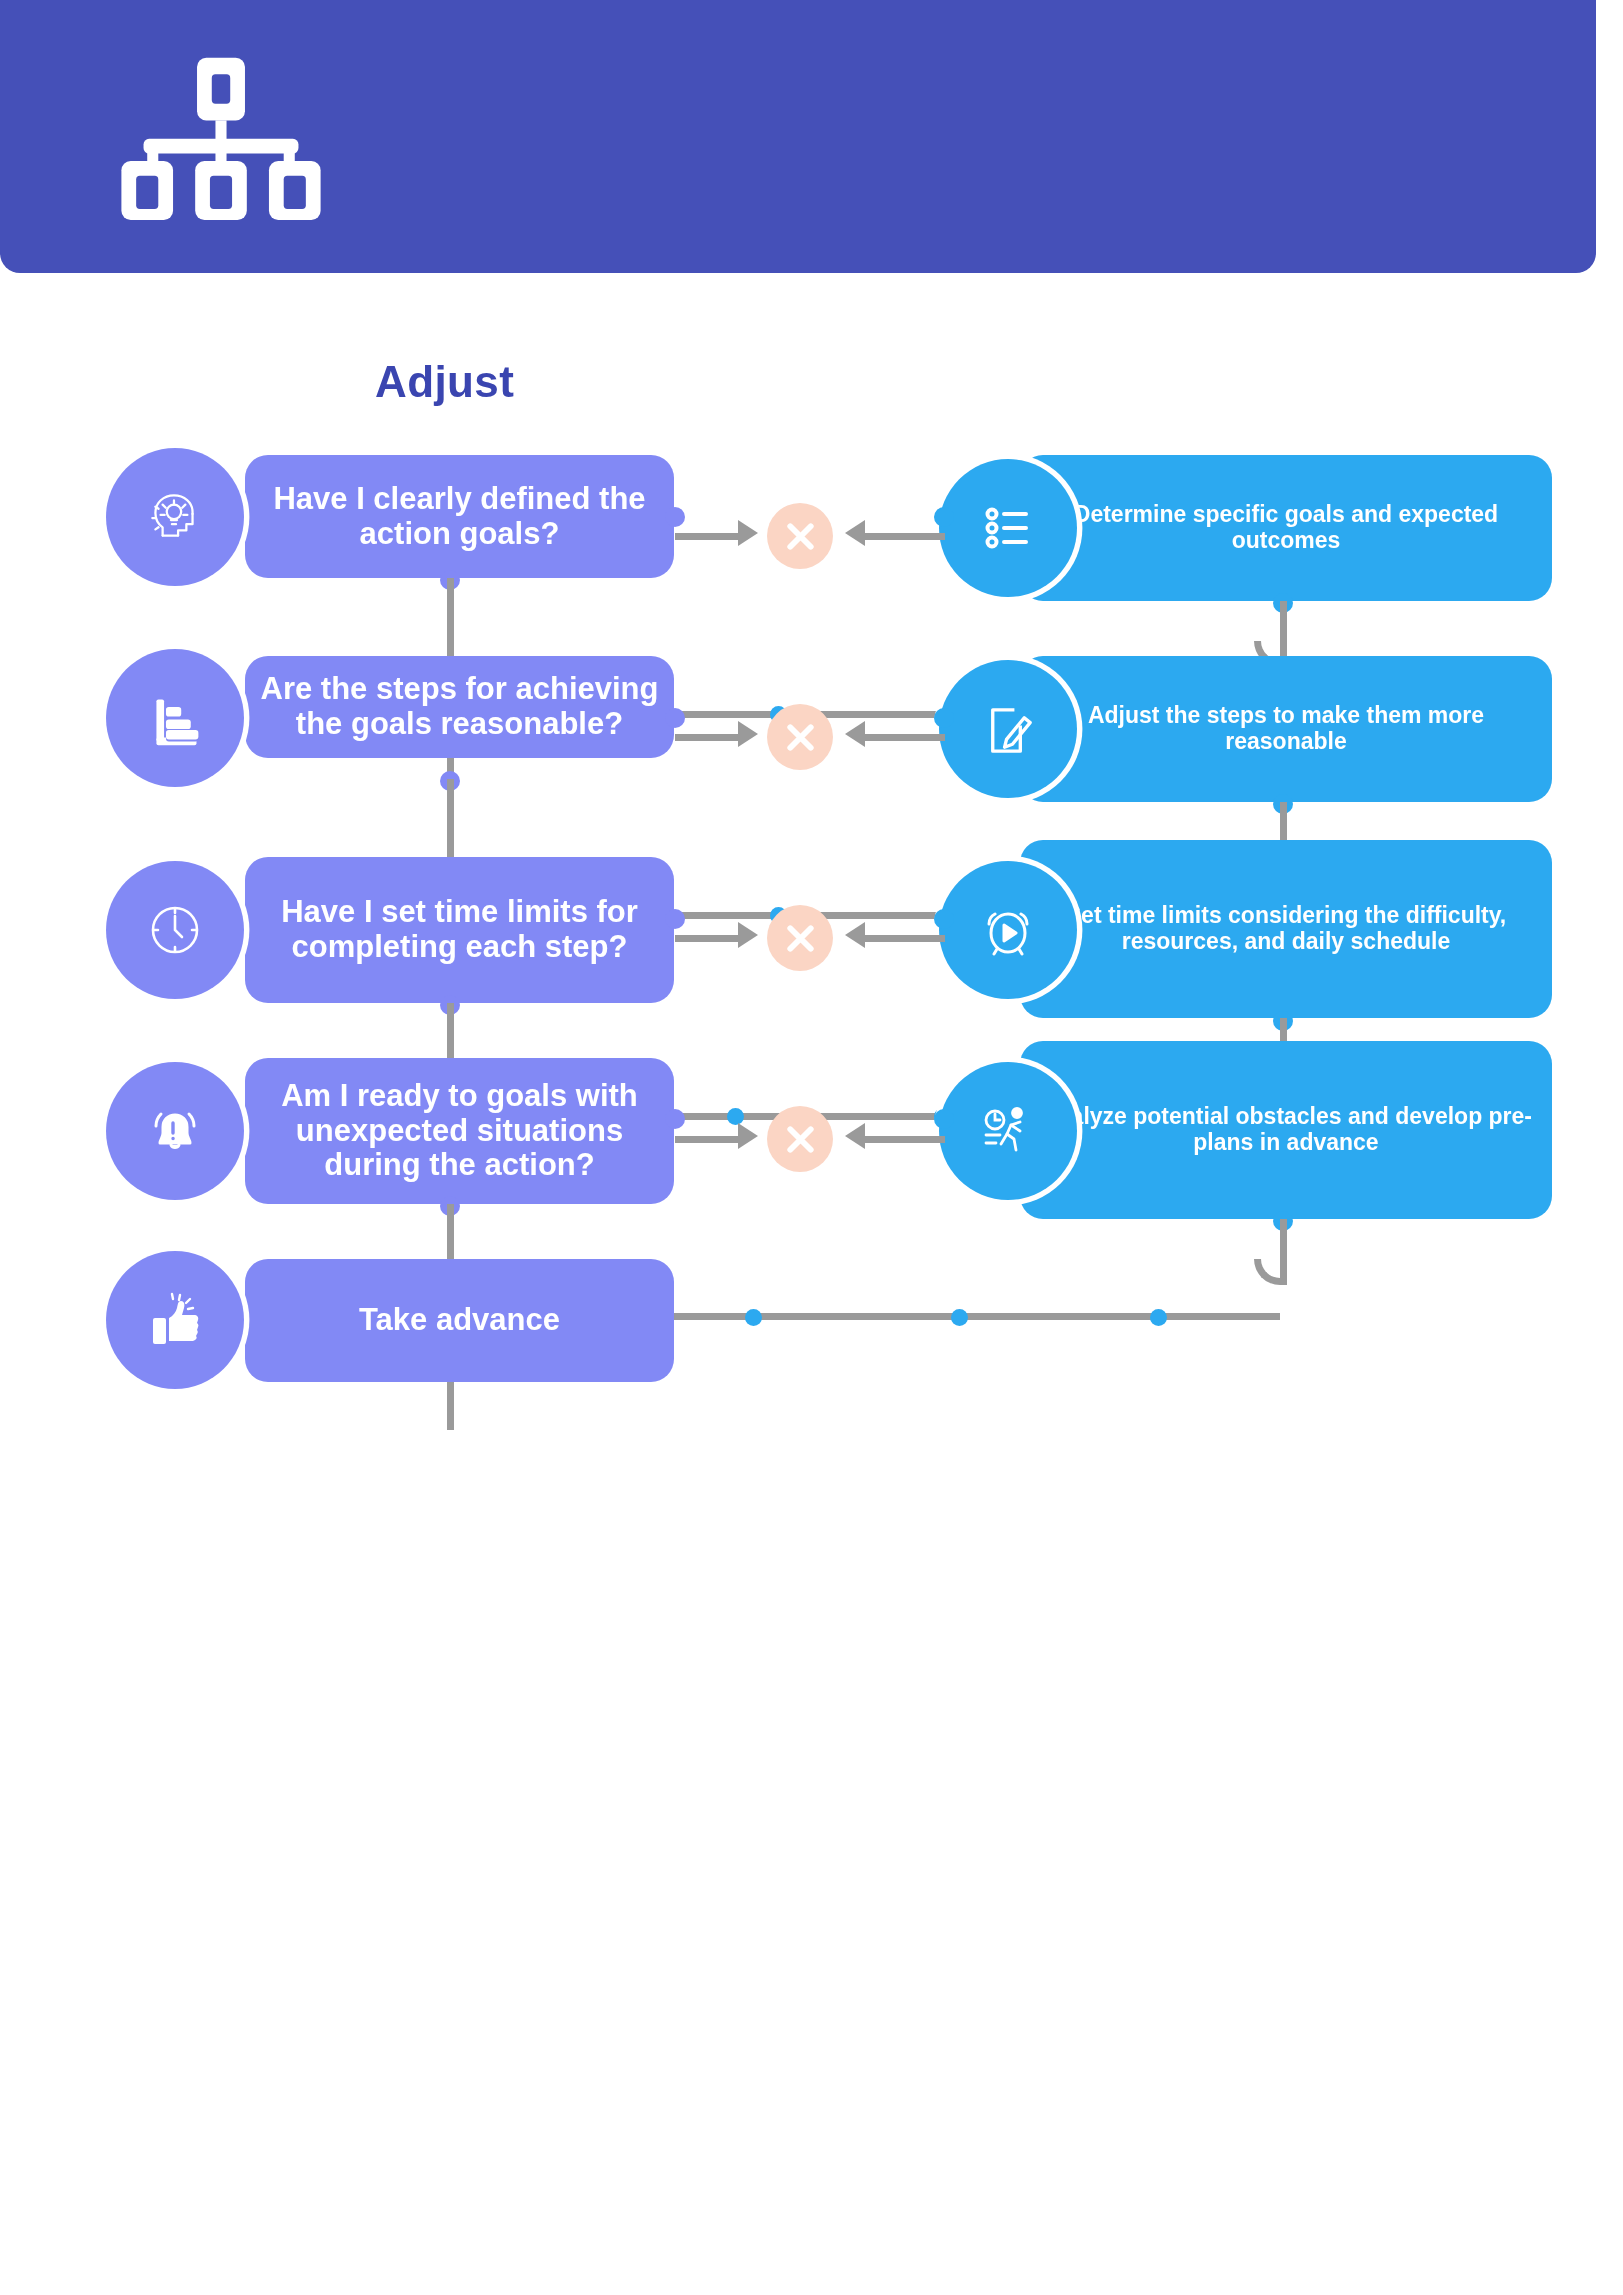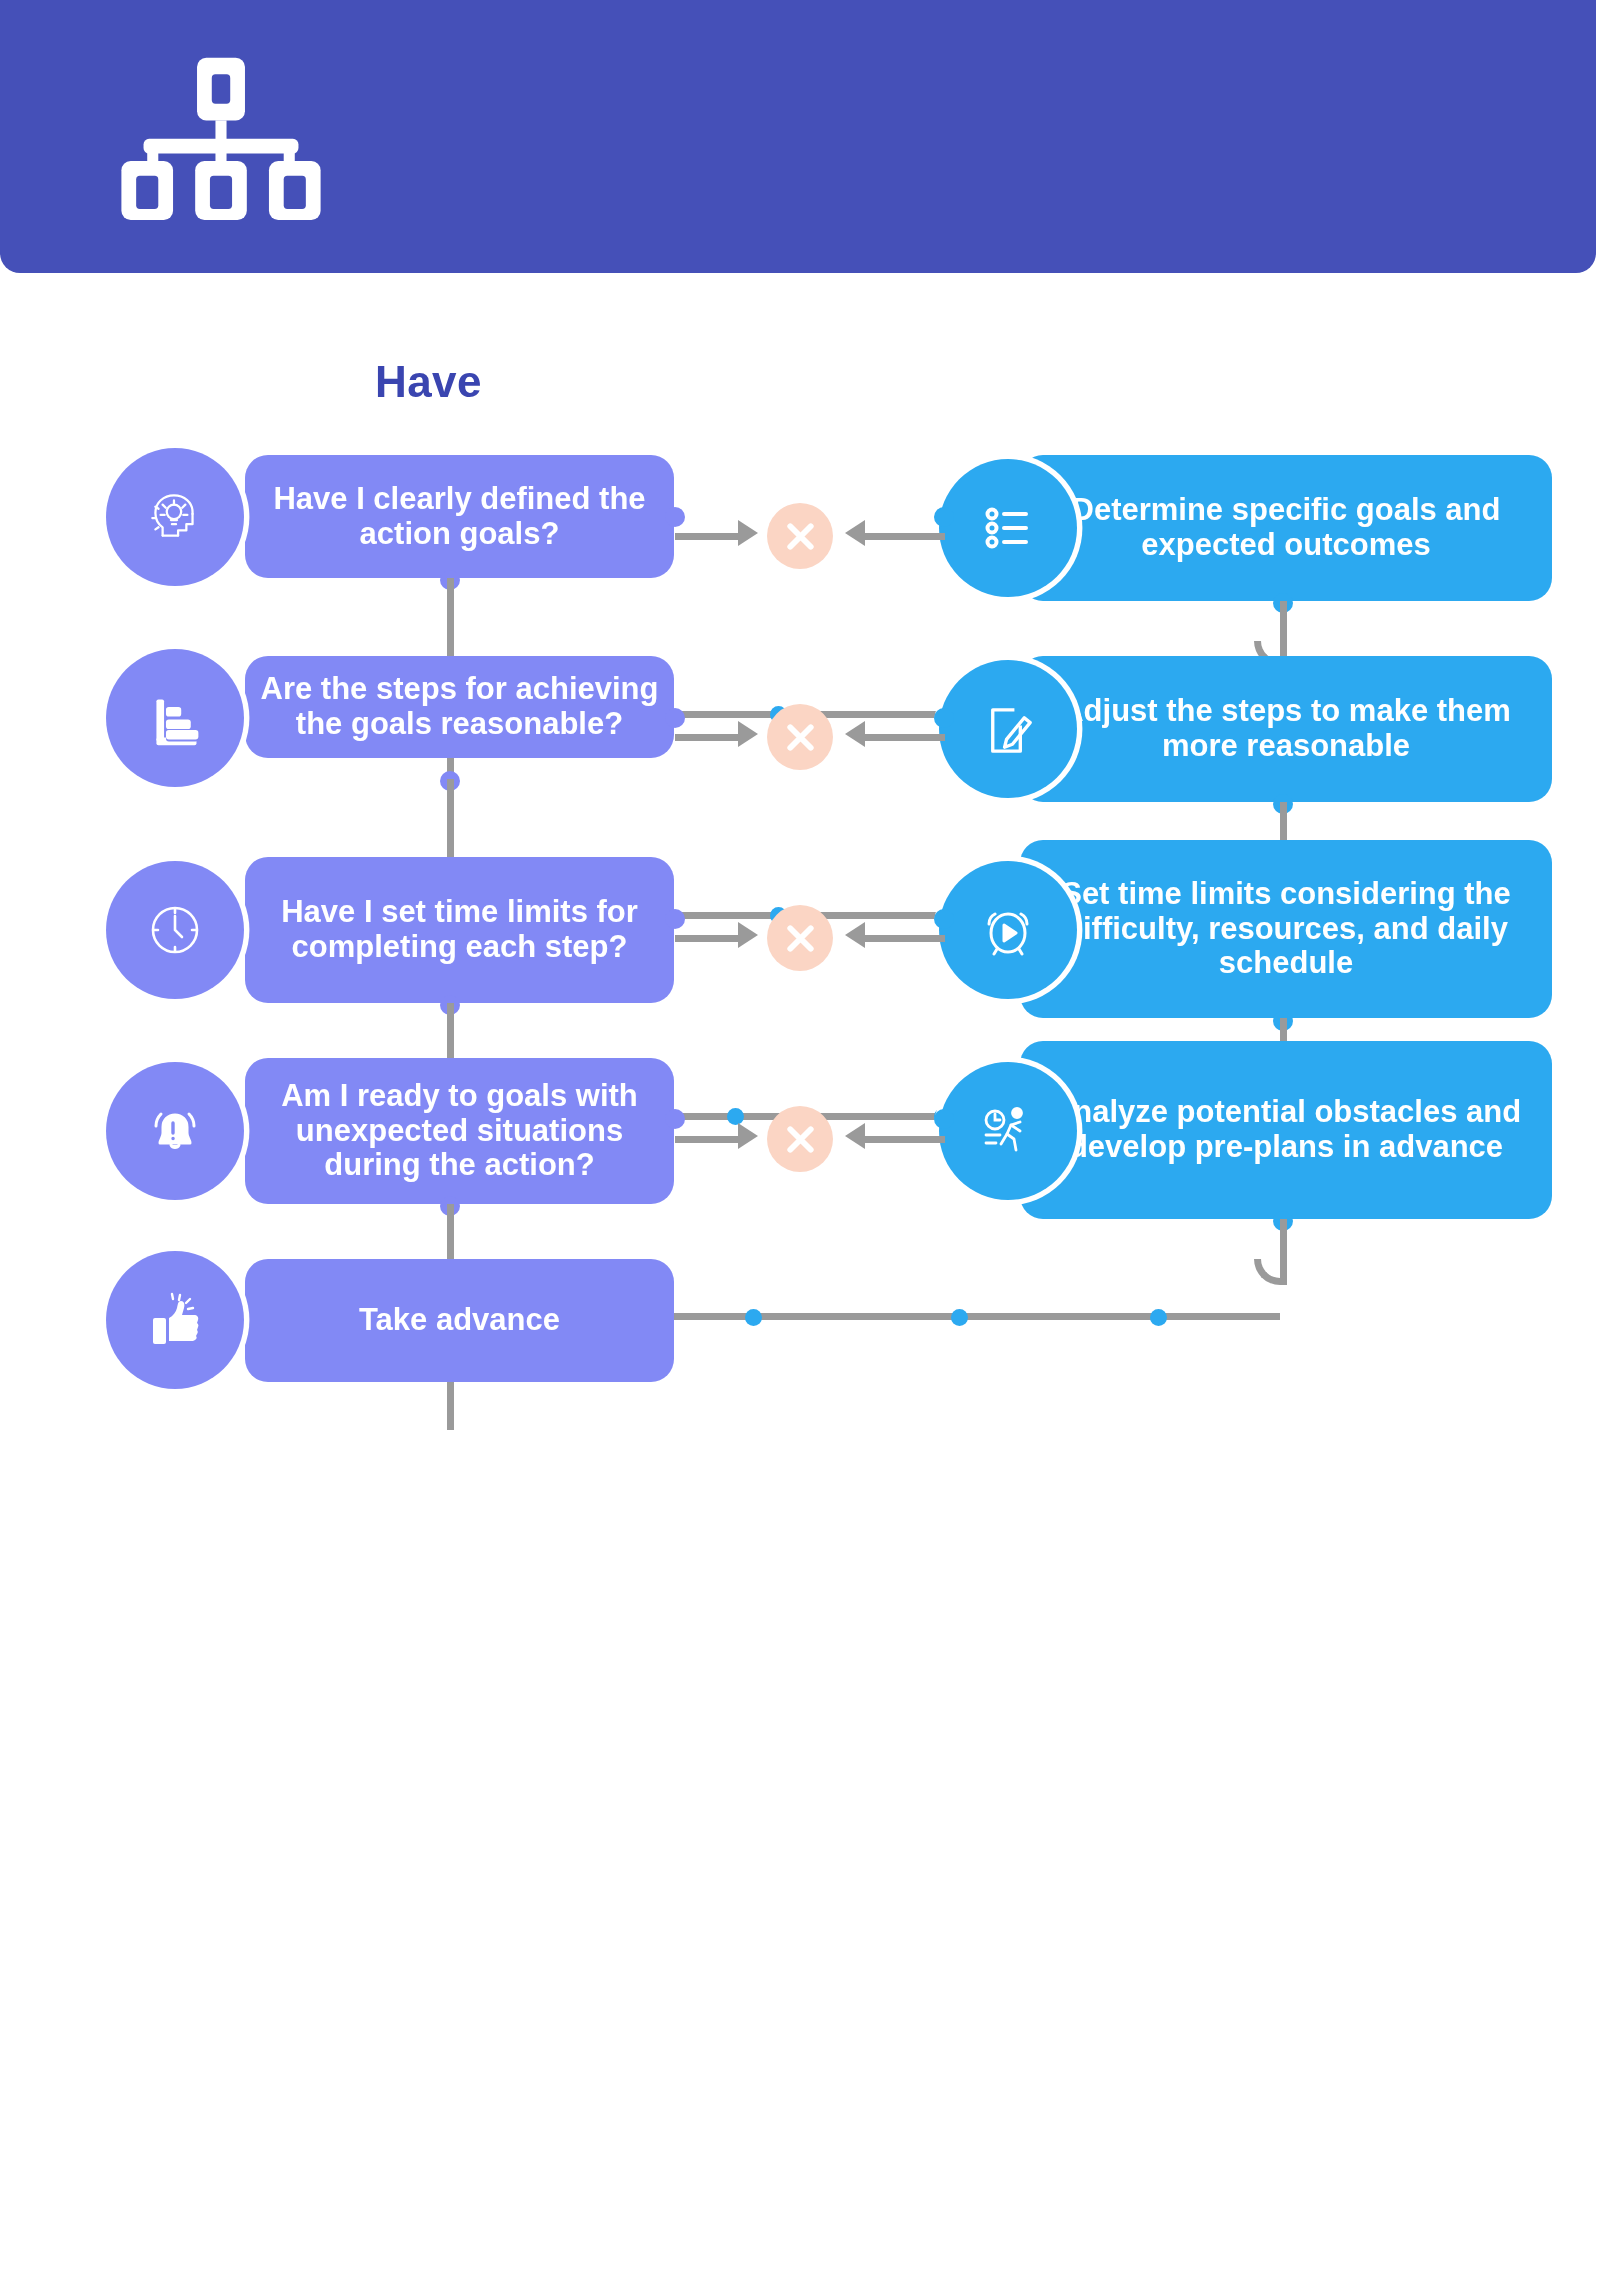--- a/index.html
+++ b/index.html
@@ -29,21 +29,21 @@
 
   .start-label{position:absolute;left:375px;top:84px;color:#3A45B0;
                font-size:44px;font-weight:bold;letter-spacing:0.4px;}
 
   
   .node{position:absolute;}
   .pill{position:absolute;border-radius:23px;box-sizing:border-box;
         display:flex;align-items:center;justify-content:center;
         text-align:center;color:#fff;font-weight:bold;line-height:1.12;}
   .pill.q{background:var(--purple);font-size:31px;}
-  .pill.a{background:var(--blue);font-size:31px;}
+  .pill.a{background:var(--blue);font-size:23px;}
   .circ{position:absolute;border-radius:50%;display:flex;
         align-items:center;justify-content:center;
         box-shadow:0 0 0 5.4px #ffffff;}
   .circ.q{background:var(--purple);}
   .circ.a{background:var(--blue);}
   .circ svg{display:block;}
 
   
   .marker{position:absolute;width:66px;height:66px;border-radius:50%;
           display:flex;align-items:center;justify-content:center;}
@@ -90,21 +90,21 @@
       <rect x="46" y="58" width="28" height="32" rx="5"></rect>
       <rect x="54" y="66" width="12" height="18" rx="2" fill="#4550B8"></rect>
       <rect x="86" y="58" width="28" height="32" rx="5"></rect>
       <rect x="94" y="66" width="12" height="18" rx="2" fill="#4550B8"></rect>
     </svg>
   </div>
 </div>
 
 <div id="canvas">
 
-  <div class="start-label">Have</div>
+  <div class="start-label">Adjust</div>
 
   <div class="node">
     <div class="pill q" style="left:245px;top:182px;width:429px;height:123px;padding:0 21.5px;">Have I clearly defined the action goals?</div>
     <div class="circ q" style="left:106px;top:175px;width:138px;height:138px;">
       <svg viewBox="0 0 64 64" width="66" height="66" fill="none" stroke="#fff" stroke-width="2.2" stroke-linecap="round" stroke-linejoin="round">
         <path d="M20 50V42c-4-3-7-8-7-14 0-10 8-17 18-17s18 7 18 16v2"></path>
         <path d="M49 29v10h-6v6h-8v5"></path>
         <path d="M20 50h15"></path>
         <path d="M13 33h-3M16 24l-3-2M16 42l-3 2"></path>
         <circle cx="31" cy="27" r="7"></circle>

